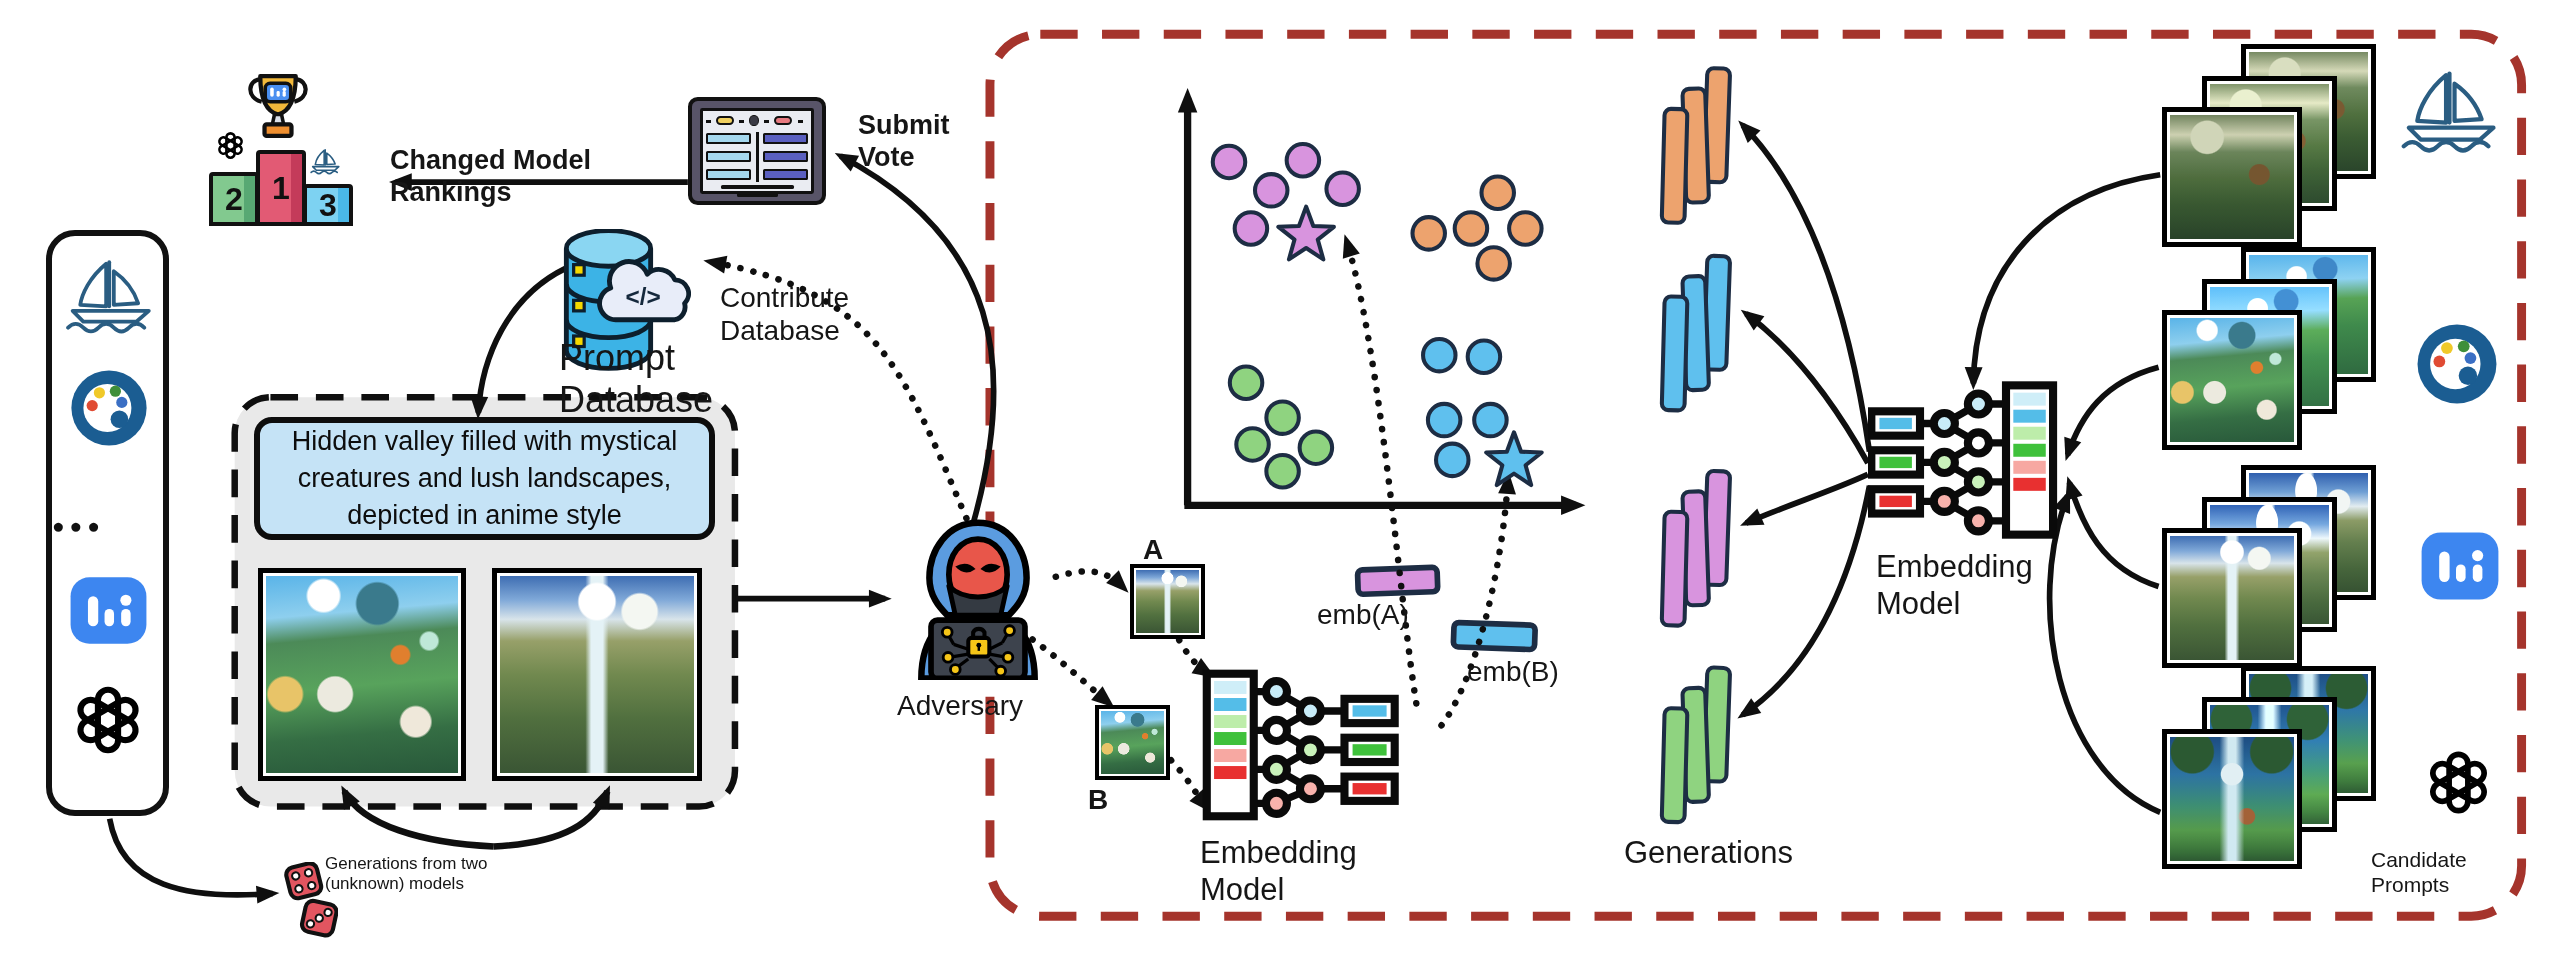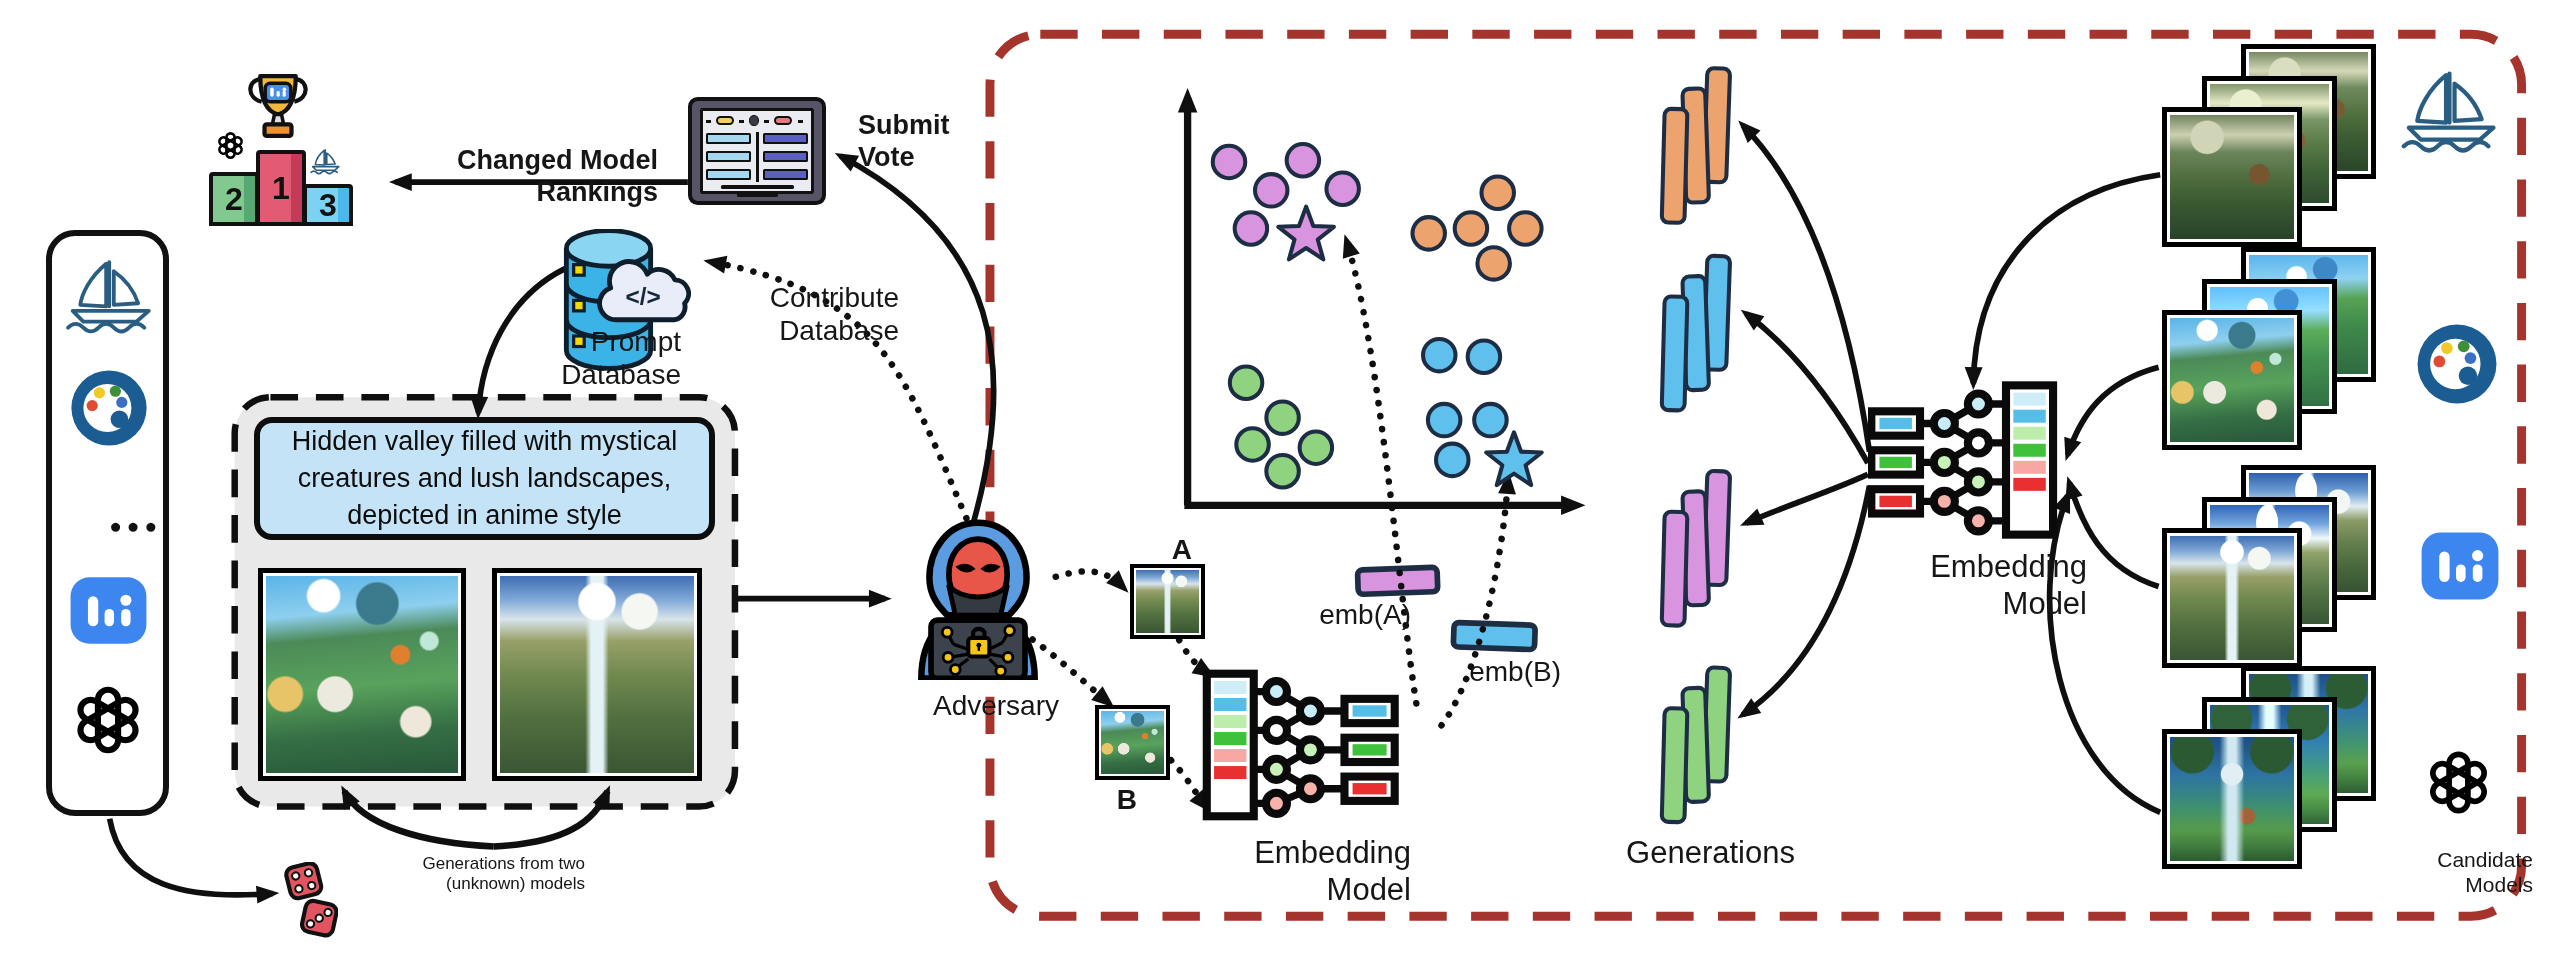--- a/index.html
+++ b/index.html
@@ -1,19 +1,19 @@
 <!DOCTYPE html>
 <html style="font-size:13px"><head>
 <meta charset="utf-8">
 <style>
   html,body{margin:0;padding:0;background:#fff;}
   #canvas{position:relative;width:2576px;height:957px;background:#fff;overflow:hidden;
           font-family:"Liberation Sans",sans-serif;color:#161616;}
   .abs{position:absolute;}
-  .lbl{position:absolute;text-align:right;color:#161616;line-height:1.18;}
+  .lbl{position:absolute;text-align:left;color:#161616;line-height:1.18;}
   .w600{font-weight:600;}
   
   .frame{position:absolute;background:#fff;border:5.7px solid #000;padding:3.2px;box-sizing:border-box;}
   .frame .art{width:100%;height:100%;}
   .thumb{position:absolute;background:#fff;border:4px solid #000;padding:2.4px;box-sizing:border-box;}
   .thumb .art{width:100%;height:100%;}
   
   .art-elf{background:
     radial-gradient(circle at 58% 14%,#3a7a8c 0 10%,rgba(0,0,0,0) 11%),
     radial-gradient(circle at 70% 40%,#e07f2e 0 5%,rgba(0,0,0,0) 6%),
@@ -230,21 +230,21 @@
     <path d="M4,112 A52,22 0 0 0 108,112" fill="none" stroke="#0d1f2d" stroke-width="6"></path>
     <ellipse cx="56" cy="24" rx="52" ry="22" fill="#8ad6f2" stroke="#0d1f2d" stroke-width="6"></ellipse>
     <rect x="13" y="44" width="13" height="13" fill="#f5d800" stroke="#0d1f2d" stroke-width="4"></rect>
     <rect x="13" y="88" width="13" height="13" fill="#f5d800" stroke="#0d1f2d" stroke-width="4"></rect>
     <rect x="13" y="132" width="13" height="13" fill="#f5d800" stroke="#0d1f2d" stroke-width="4"></rect>
   </svg>
   <svg class="abs" style="left:591px;top:258px" width="106" height="69" viewBox="0 0 130 85">
     <path d="M 30,76 a20,20 0 0 1 -6,-39 a24,24 0 0 1 45,-17 a21,21 0 0 1 34,7 a17,17 0 0 1 12,29 a16,16 0 0 1 -12,20 z" fill="#e8edf9" stroke="#0d1f2d" stroke-width="6" stroke-linejoin="round"></path>
     <text x="64" y="58" text-anchor="middle" font-size="30" font-weight="700" fill="#14283c">&lt;/&gt;</text>
   </svg>
-  <div class="lbl" style="left:559px;top:325px;width:122px;font-size:28px">
+  <div class="lbl" style="left:559px;top:337px;width:122px;font-size:36px">
     <div>Prompt</div>
     <div>Database</div>
   </div>
   <div class="lbl" style="left:720px;top:281px;width:179px;font-size:28px">
     <div>Contribute</div>
     <div>Database</div>
   </div>
 
   <div class="abs" style="left:254px;top:417px;width:461px;height:123px;background:#c5e3f6;border:6.5px solid #0d0d0d;border-radius:18px;box-sizing:border-box;
        display:flex;align-items:center;justify-content:center">
@@ -503,17 +503,17 @@
   </svg>
   <svg class="abs" style="left:2425px;top:749px" width="67" height="67" viewBox="0 0 100 100">
     <g stroke="#000" stroke-width="8.5" fill="none" stroke-linejoin="round">
       <rect x="36" y="8" width="28" height="84" rx="14"></rect>
       <rect x="36" y="8" width="28" height="84" rx="14" transform="rotate(60 50 50)"></rect>
       <rect x="36" y="8" width="28" height="84" rx="14" transform="rotate(120 50 50)"></rect>
     </g>
   </svg>
   <div class="lbl" style="left:2371px;top:848px;width:162px;font-size:21px">
     <div>Candidate</div>
-    <div>Models</div>
+    <div>Prompts</div>
   </div>
 
 </div>
 
 
 </body></html>

